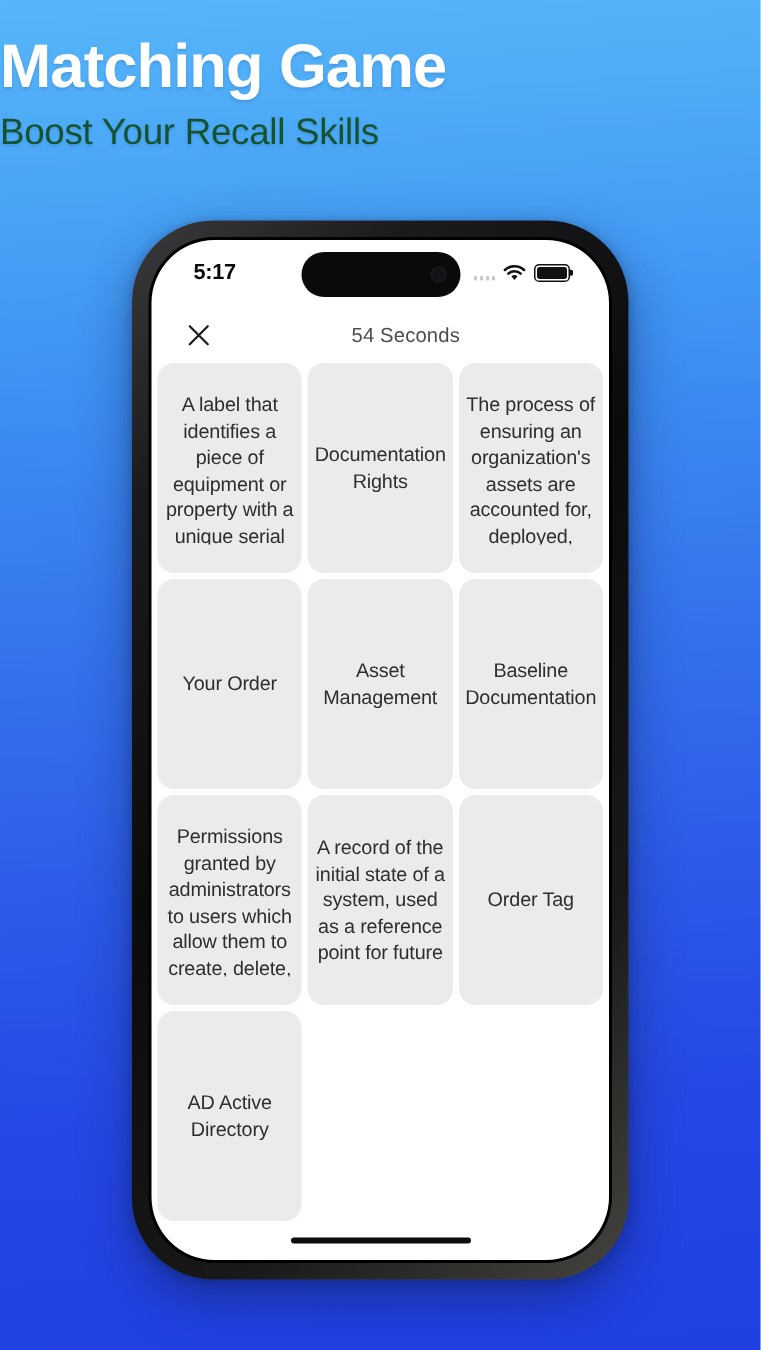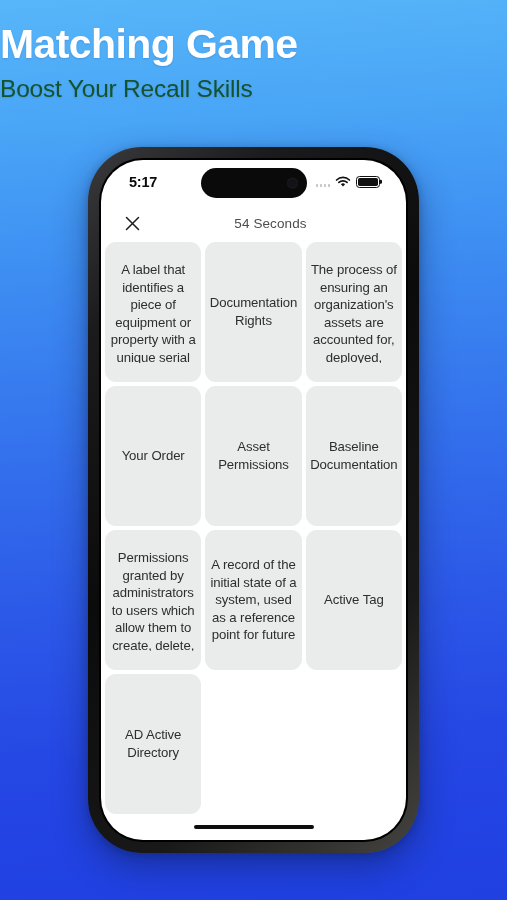--- a/index.html
+++ b/index.html
@@ -294,35 +294,35 @@
           <div class="card-text">Documentation Rights</div>
         </div>
         <div class="card">
           <div class="card-text">The process of ensuring an organization's assets are accounted for, deployed, maintained, upgraded,</div>
         </div>
 
         <div class="card">
           <div class="card-text">Your Order</div>
         </div>
         <div class="card">
-          <div class="card-text">Asset Permissions</div>
+          <div class="card-text">Asset Management</div>
         </div>
 
         <div class="card">
           <div class="card-text">Baseline Documentation</div>
         </div>
         <div class="card">
           <div class="card-text">Permissions granted by administrators to users which allow them to create, delete, and modify</div>
         </div>
         <div class="card">
           <div class="card-text">A record of the initial state of a system, used as a reference point for future</div>
         </div>
 
         <div class="card">
-          <div class="card-text">Active Tag</div>
+          <div class="card-text">Order Tag</div>
         </div>
         <div class="card">
           <div class="card-text">AD Active Directory</div>
         </div>
 
       </div>
 
       <div class="home-bar-wrap">
         <div class="home-bar"></div>
       </div>

